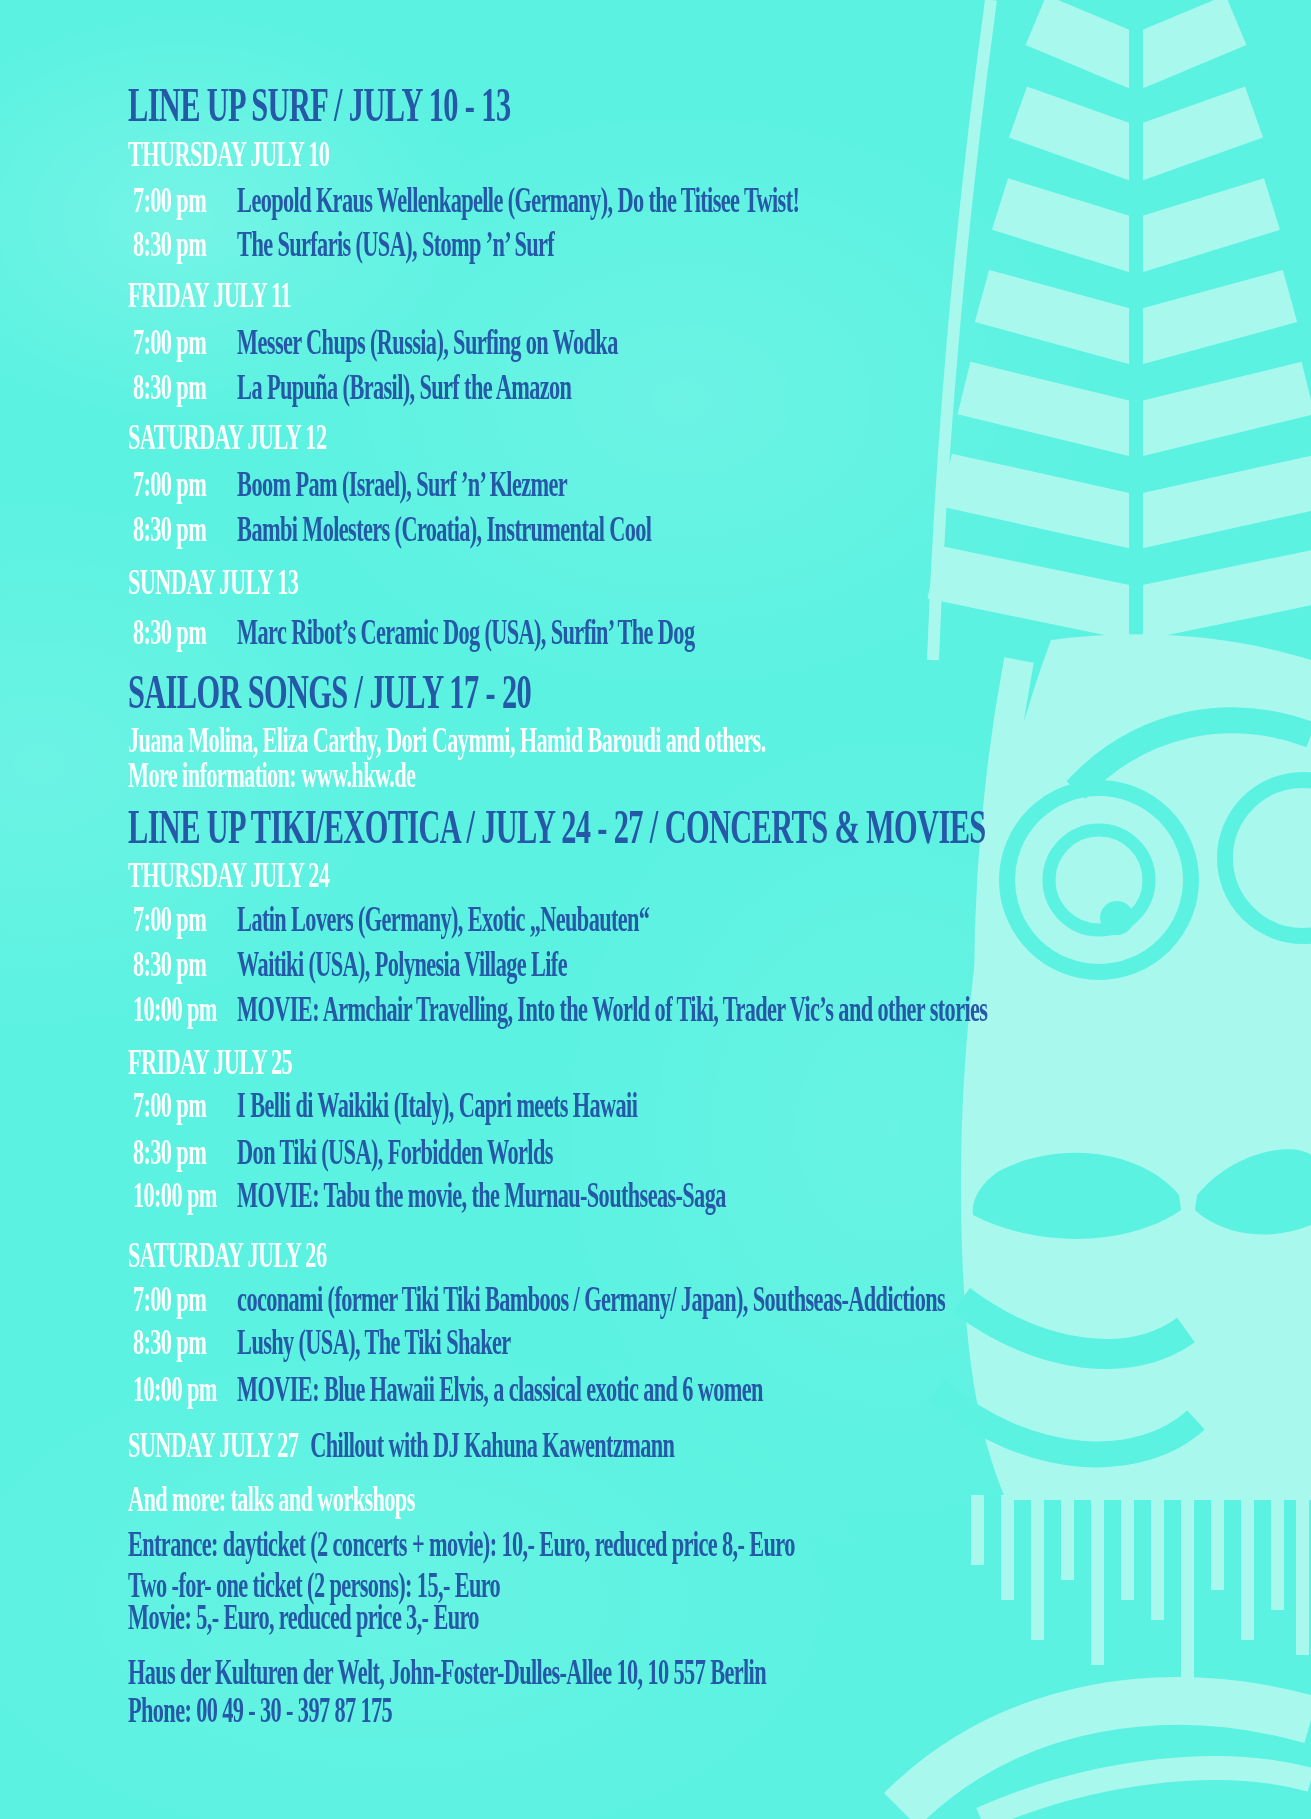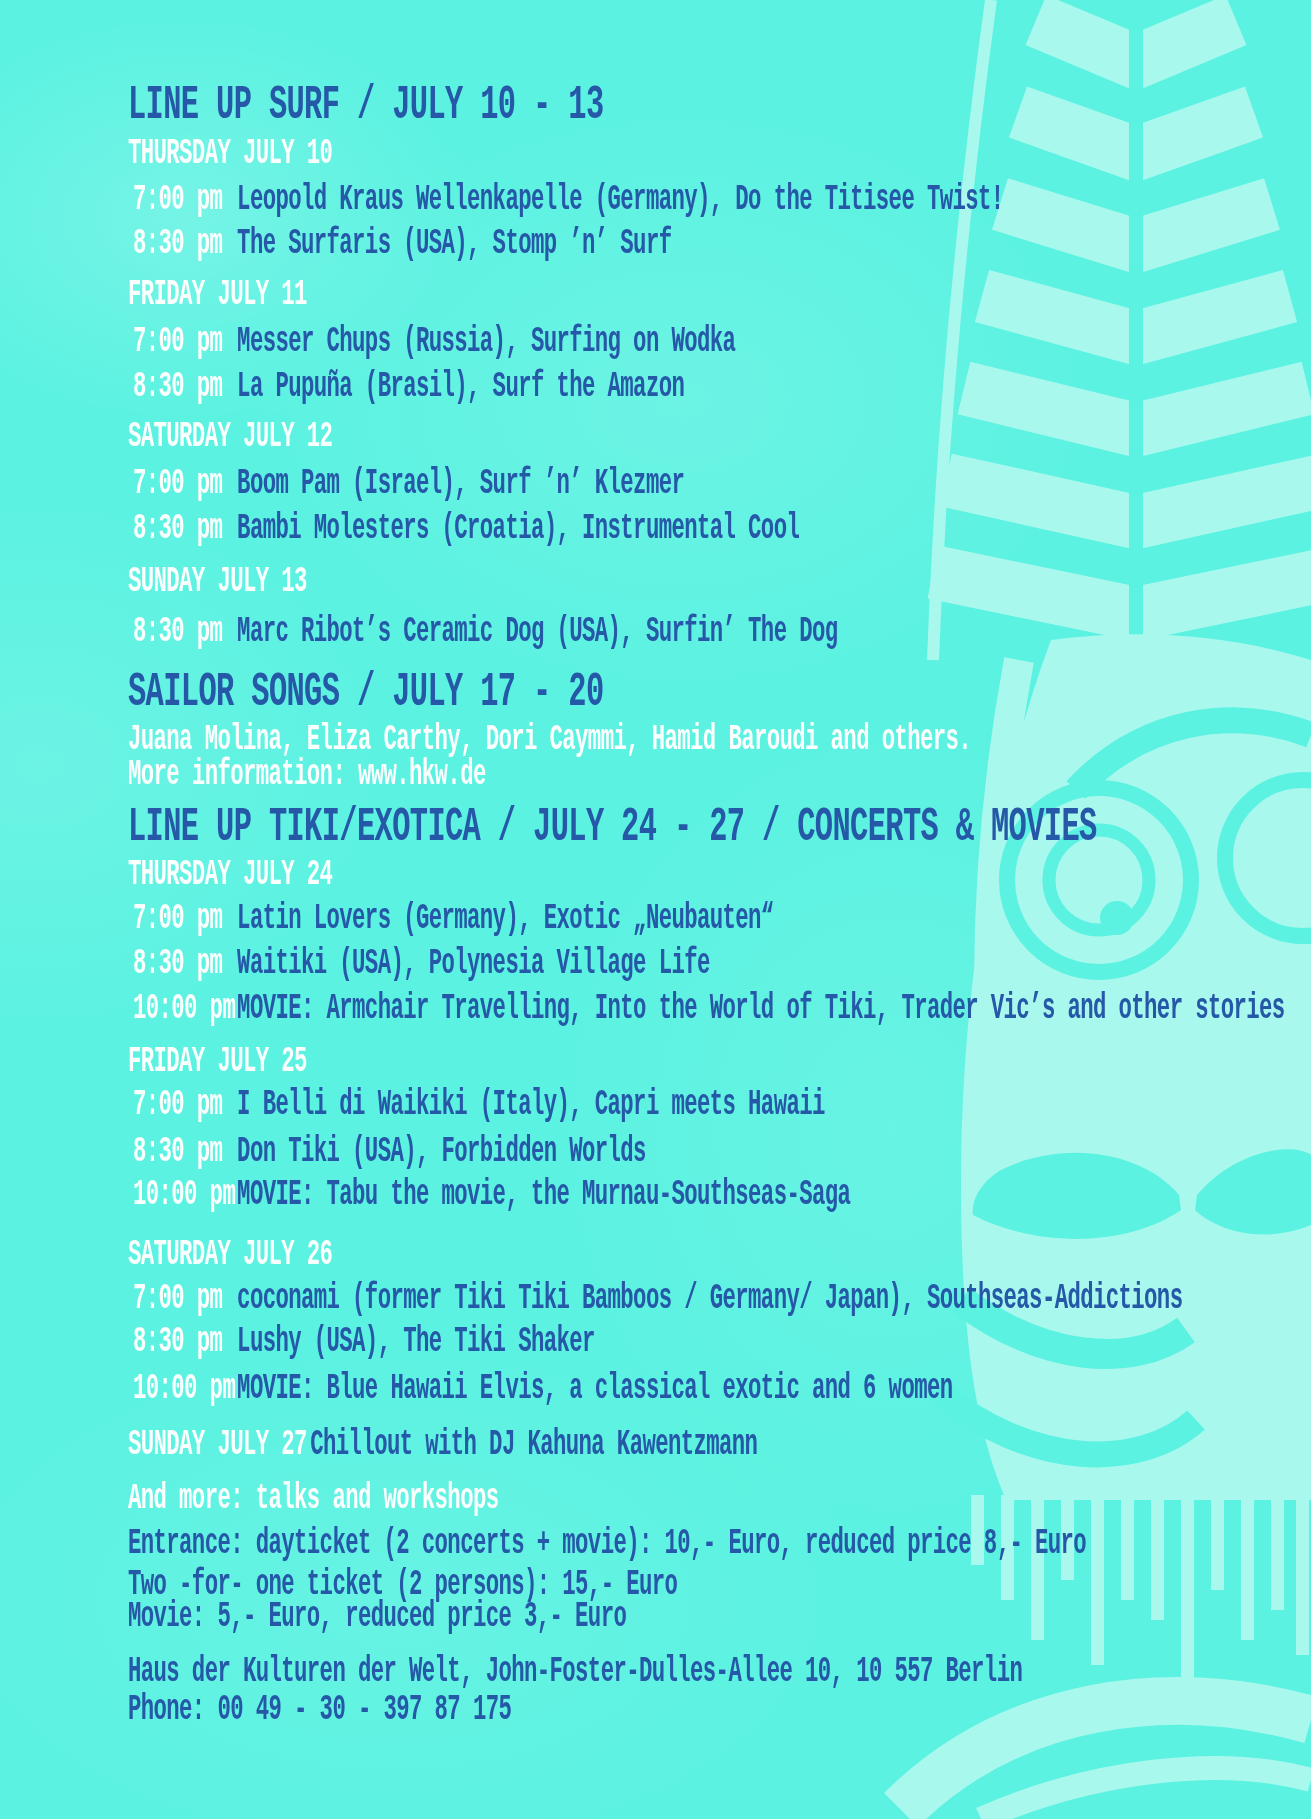--- a/index.html
+++ b/index.html
@@ -1,20 +1,20 @@
 <!DOCTYPE html>
 <html><head>
 <meta charset="utf-8">
 <style>
   html,body{margin:0;padding:0;background:#2b8c82;}
   .poster{
     position:relative;
     width:1311px;height:1819px;
     overflow:hidden;
-    font-family:Liberation Mono, monospace;
+    font-family:Liberation Serif, serif;
     background:
       radial-gradient(420px 300px at 14% 12%, rgba(255,255,255,0.16), rgba(255,255,255,0) 70%),
       radial-gradient(520px 400px at 3% 42%, rgba(255,255,255,0.10), rgba(255,255,255,0) 70%),
       radial-gradient(620px 440px at 52% 22%, rgba(255,255,255,0.10), rgba(255,255,255,0) 70%),
       radial-gradient(520px 620px at 68% 62%, rgba(255,255,255,0.08), rgba(255,255,255,0) 70%),
       radial-gradient(700px 400px at 30% 88%, rgba(255,255,255,0.07), rgba(255,255,255,0) 70%),
       #5BF2E1;
   }
   .tiki-svg{position:absolute;top:0;right:0;width:470px;height:1819px;}
   .line{

